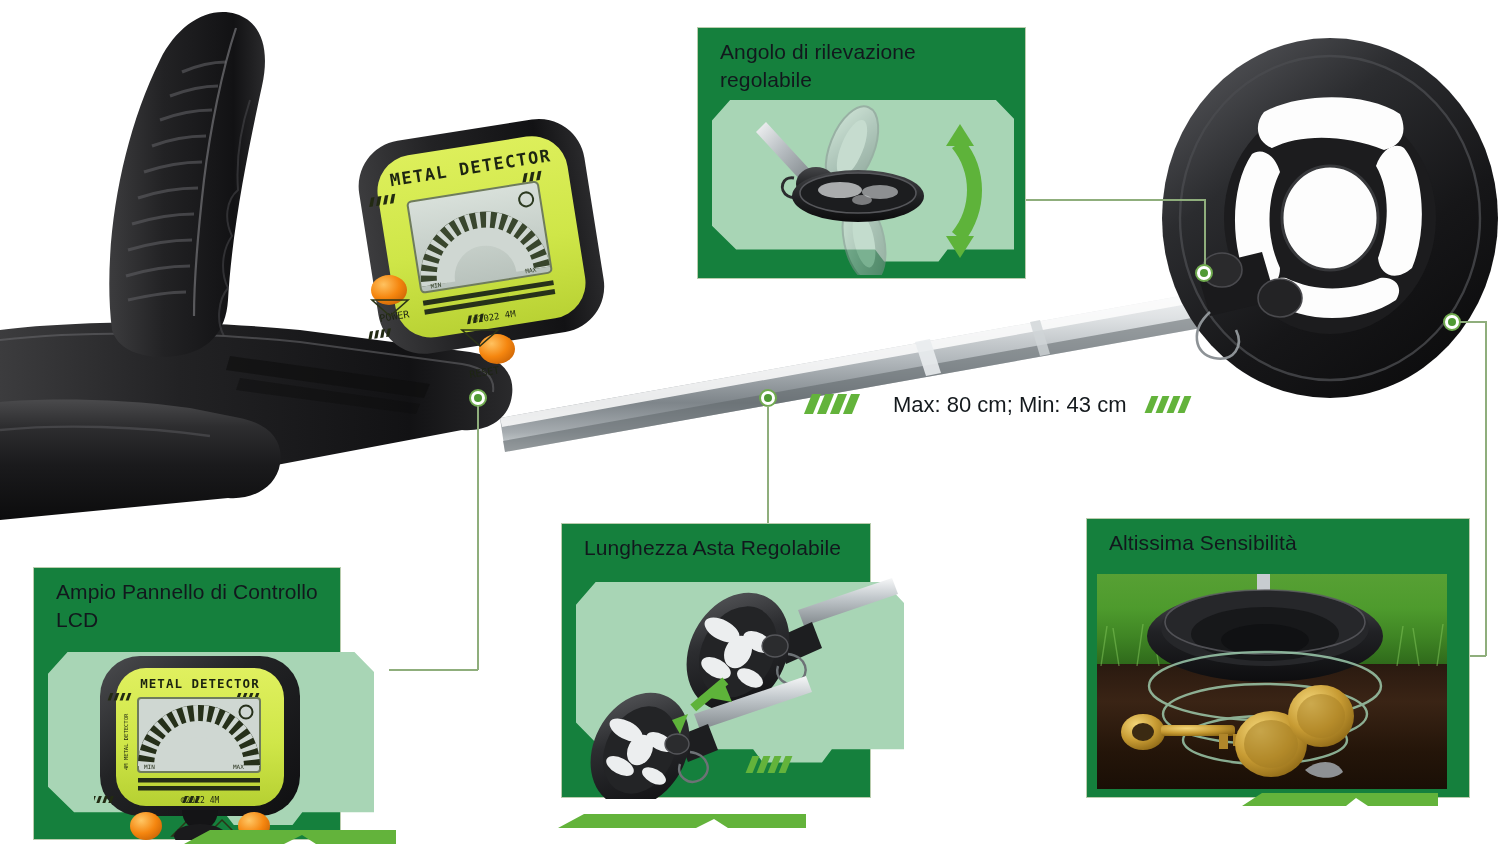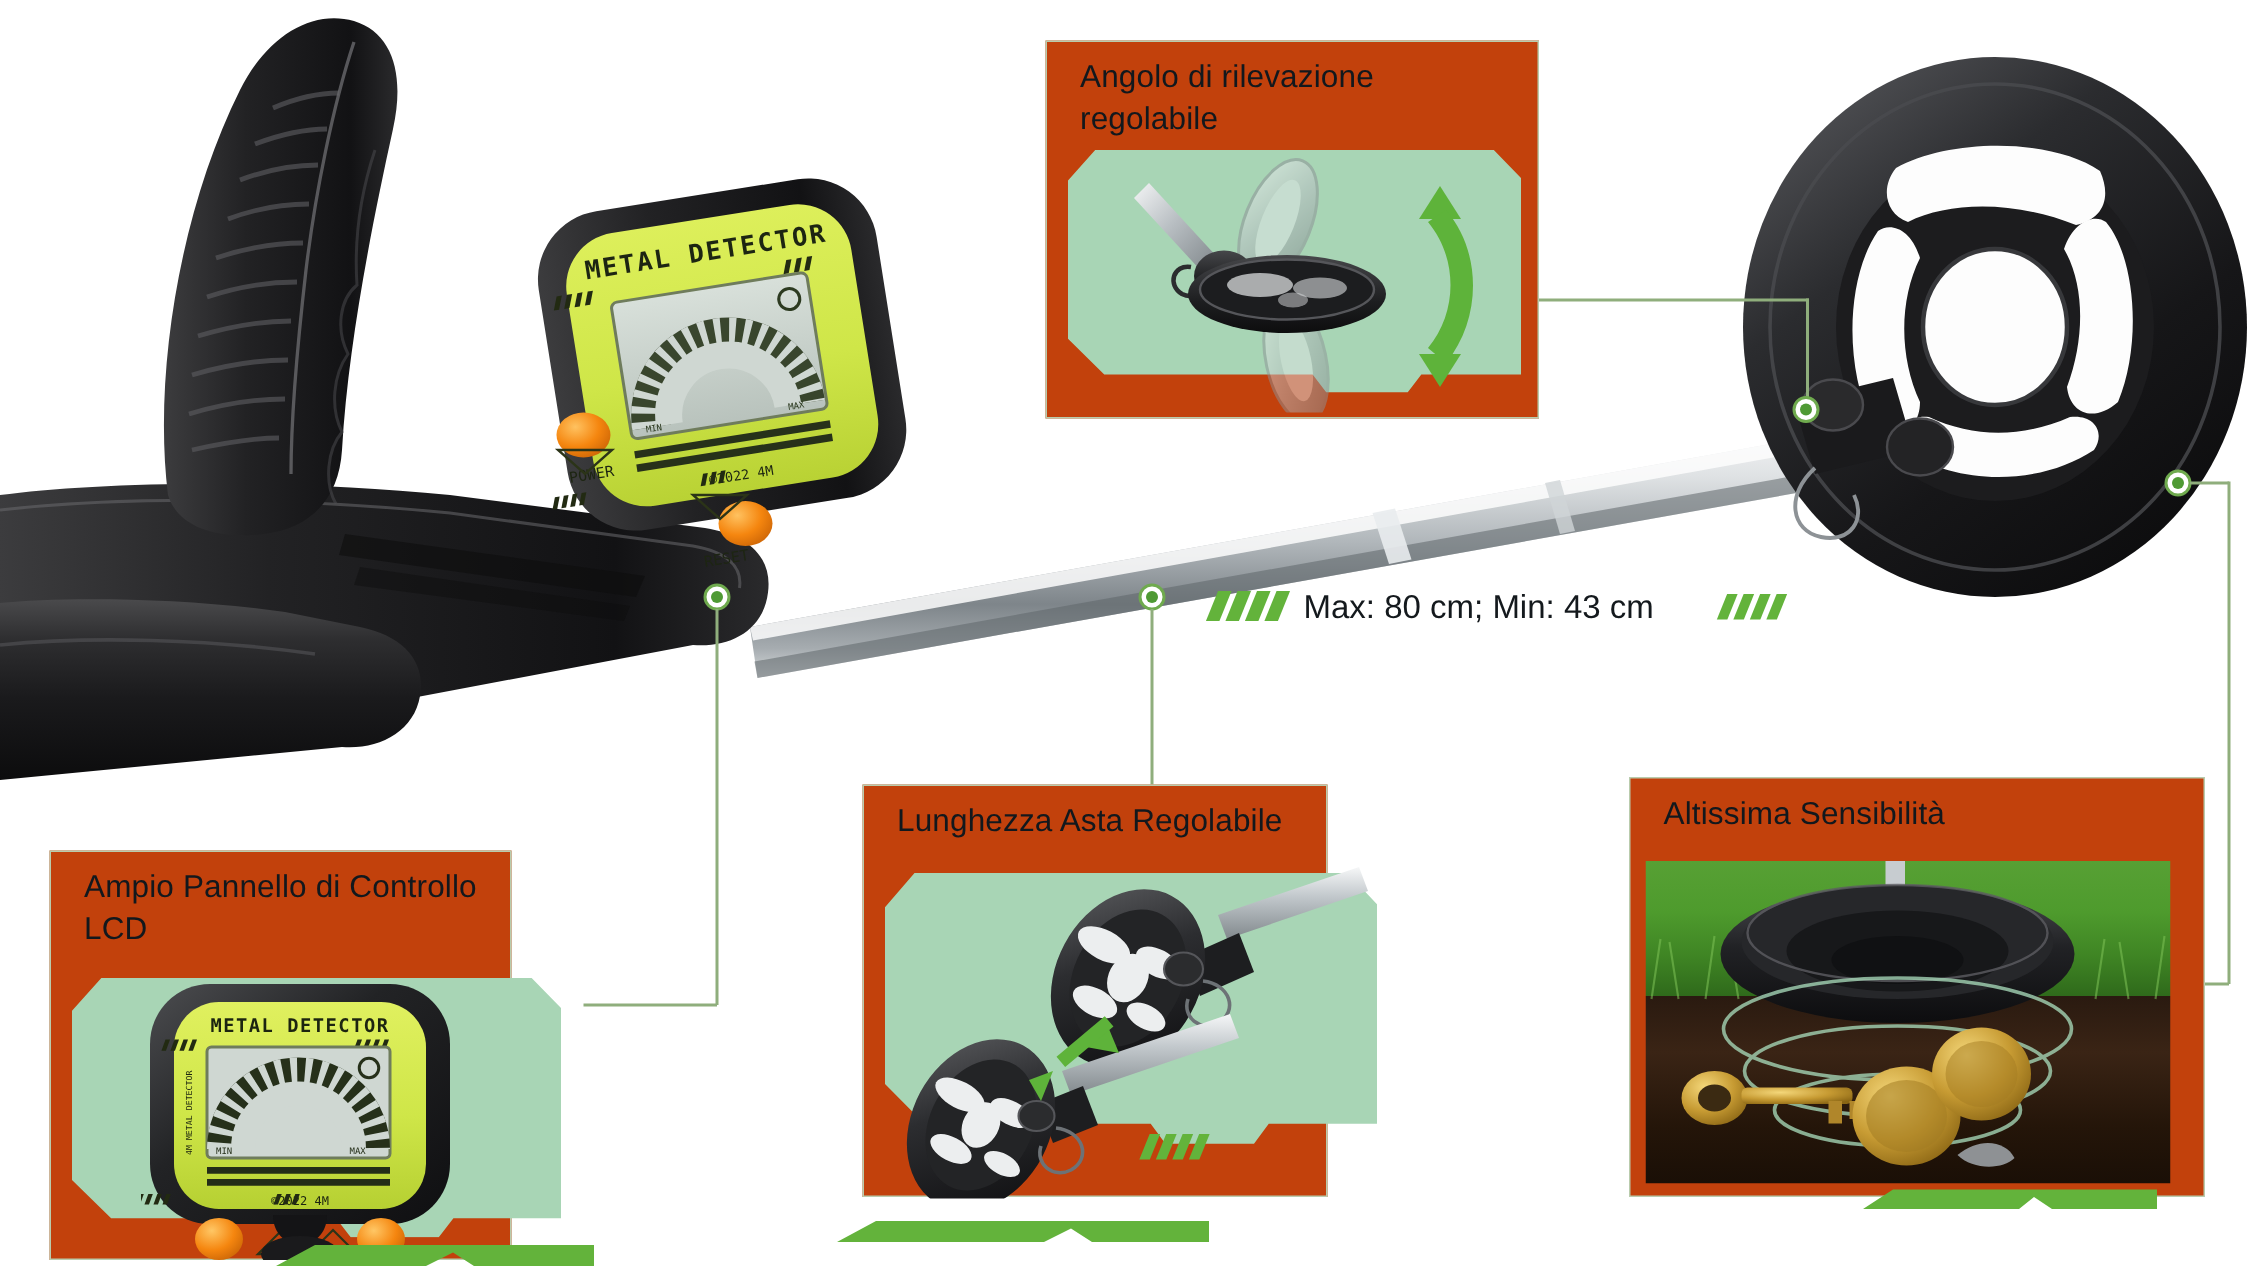--- a/index.html
+++ b/index.html
@@ -8,21 +8,21 @@
     background: #ffffff;
     font-family: "Liberation Sans", sans-serif;
     overflow: hidden;
   }
   #stage { position: relative; width: 1500px; height: 849px; background: #fff; }
 
   
   .callout {
     position: absolute;
     border: 1.5px solid #b9ccad;
-    background: #c2410c;
+    background: #15803d;
   }
   .callout-title {
     position: absolute;
     left: 22px;
     top: 10px;
     font-size: 21px;
     color: #12181d;
     line-height: 1.32;
     letter-spacing: .1px;
     white-space: pre-line;
@@ -251,21 +251,21 @@
       </g>
     </svg>
   </div>
 
   <div class="stripes" style="left:808px; top:394px;">
     <i></i>
       <i></i>
       <i></i>
       <i></i>
   </div>
-  <div class="cap-title-measure" style="left:869px; top:392px;">Max: 80 cm; Min: 43 cm</div>
+  <div class="cap-title-measure" style="left:893px; top:392px;">Max: 80 cm; Min: 43 cm</div>
   <div class="stripes small" style="left:1148px; top:396px;">
     <i></i>
       <i></i>
       <i></i>
       <i></i>
   </div>
 
   <div class="conn-line conn-h" style="left:1026px; top:199px; width:180px;"></div>
   <div class="conn-line conn-v" style="left:1204px; top:199px; height:70px;"></div>
   <div class="dot" style="left:1195px; top:264px;"></div>
@@ -322,21 +322,21 @@
       <ellipse cx="150" cy="100" rx="10" ry="5" fill="#d9dcde" opacity=".5"></ellipse>
 
       <g fill="#5eb33a">
         <path d="M248 24 L262 46 L234 46 Z"></path>
         <path d="M252 40 C276 68 276 112 252 142 L240 132 C260 108 260 72 240 48 Z"></path>
         <path d="M248 158 L262 136 L234 136 Z"></path>
       </g>
     </svg>
   </div>
 
-  <div class="callout" style="left:575px; top:523px; width:310px; height:275px;">
+  <div class="callout" style="left:561px; top:523px; width:310px; height:275px;">
     <div class="callout-title">Lunghezza Asta Regolabile</div>
     <div class="panel-green" style="left:14px; top:58px; width:328px; height:190px;"></div>
     <svg style="position:absolute;left:0;top:40px;" width="357" height="235">
       <defs>
         <linearGradient id="c2m" x1="0" y1="0" x2="0" y2="1">
           <stop offset="0%" stop-color="#f6f7f8"></stop>
           <stop offset="40%" stop-color="#c3c9cd"></stop>
           <stop offset="100%" stop-color="#82898d"></stop>
         </linearGradient>
         <linearGradient id="c2b" x1="0.1" y1="0" x2="0.9" y2="1">

